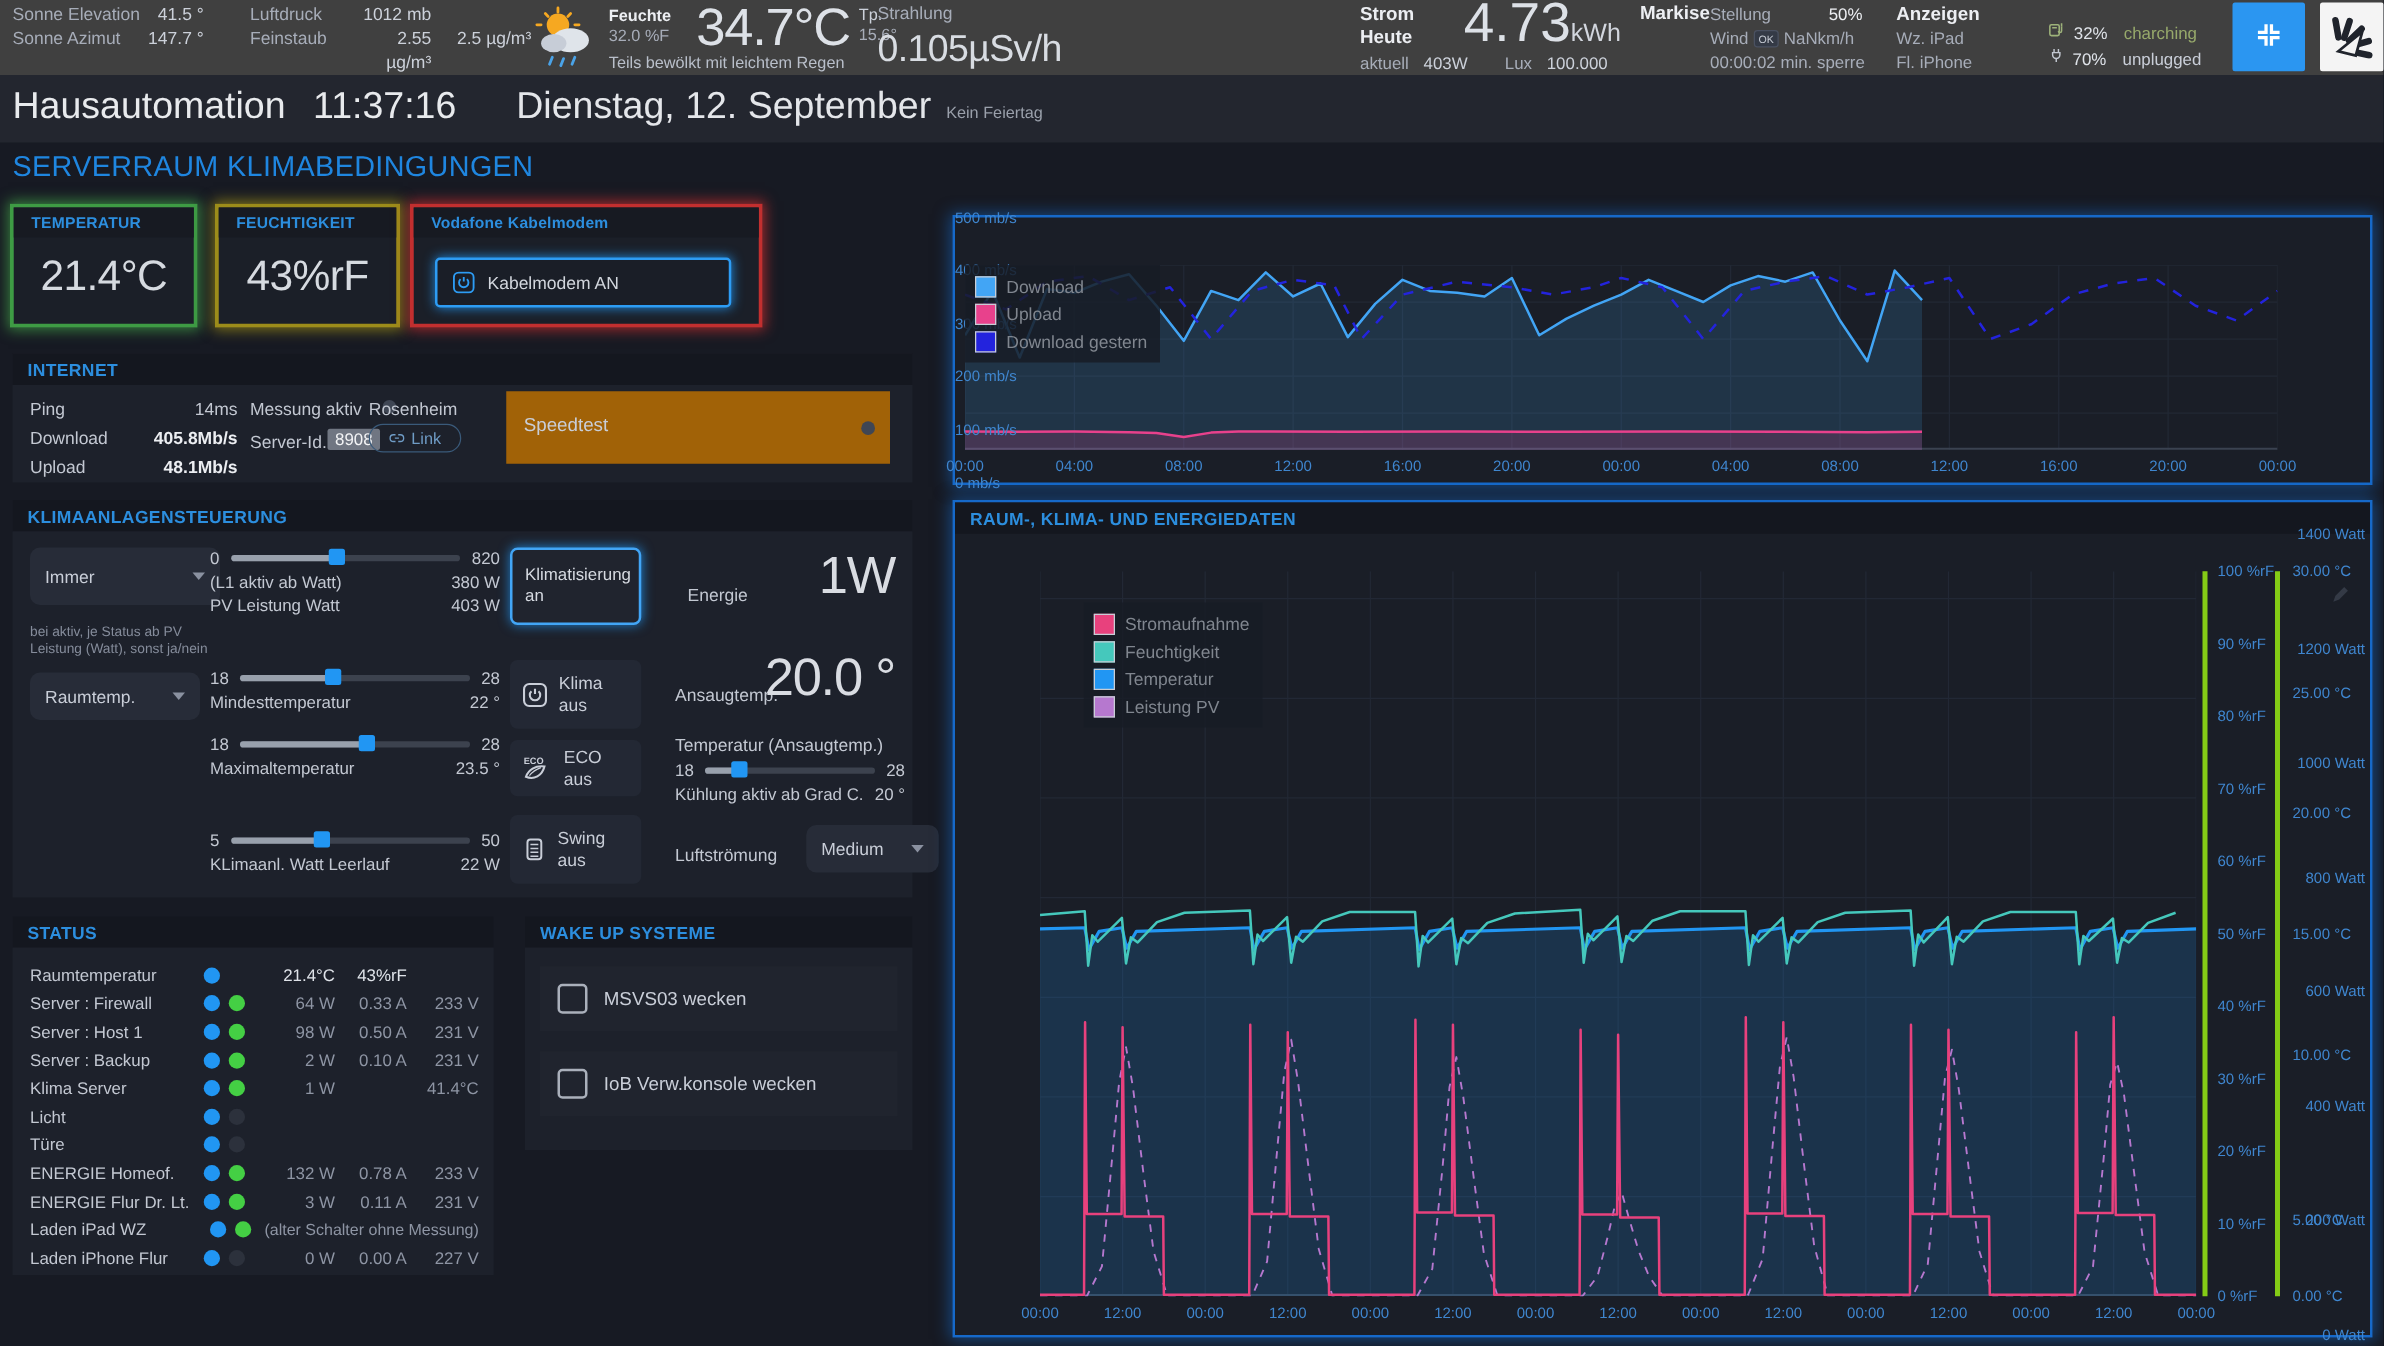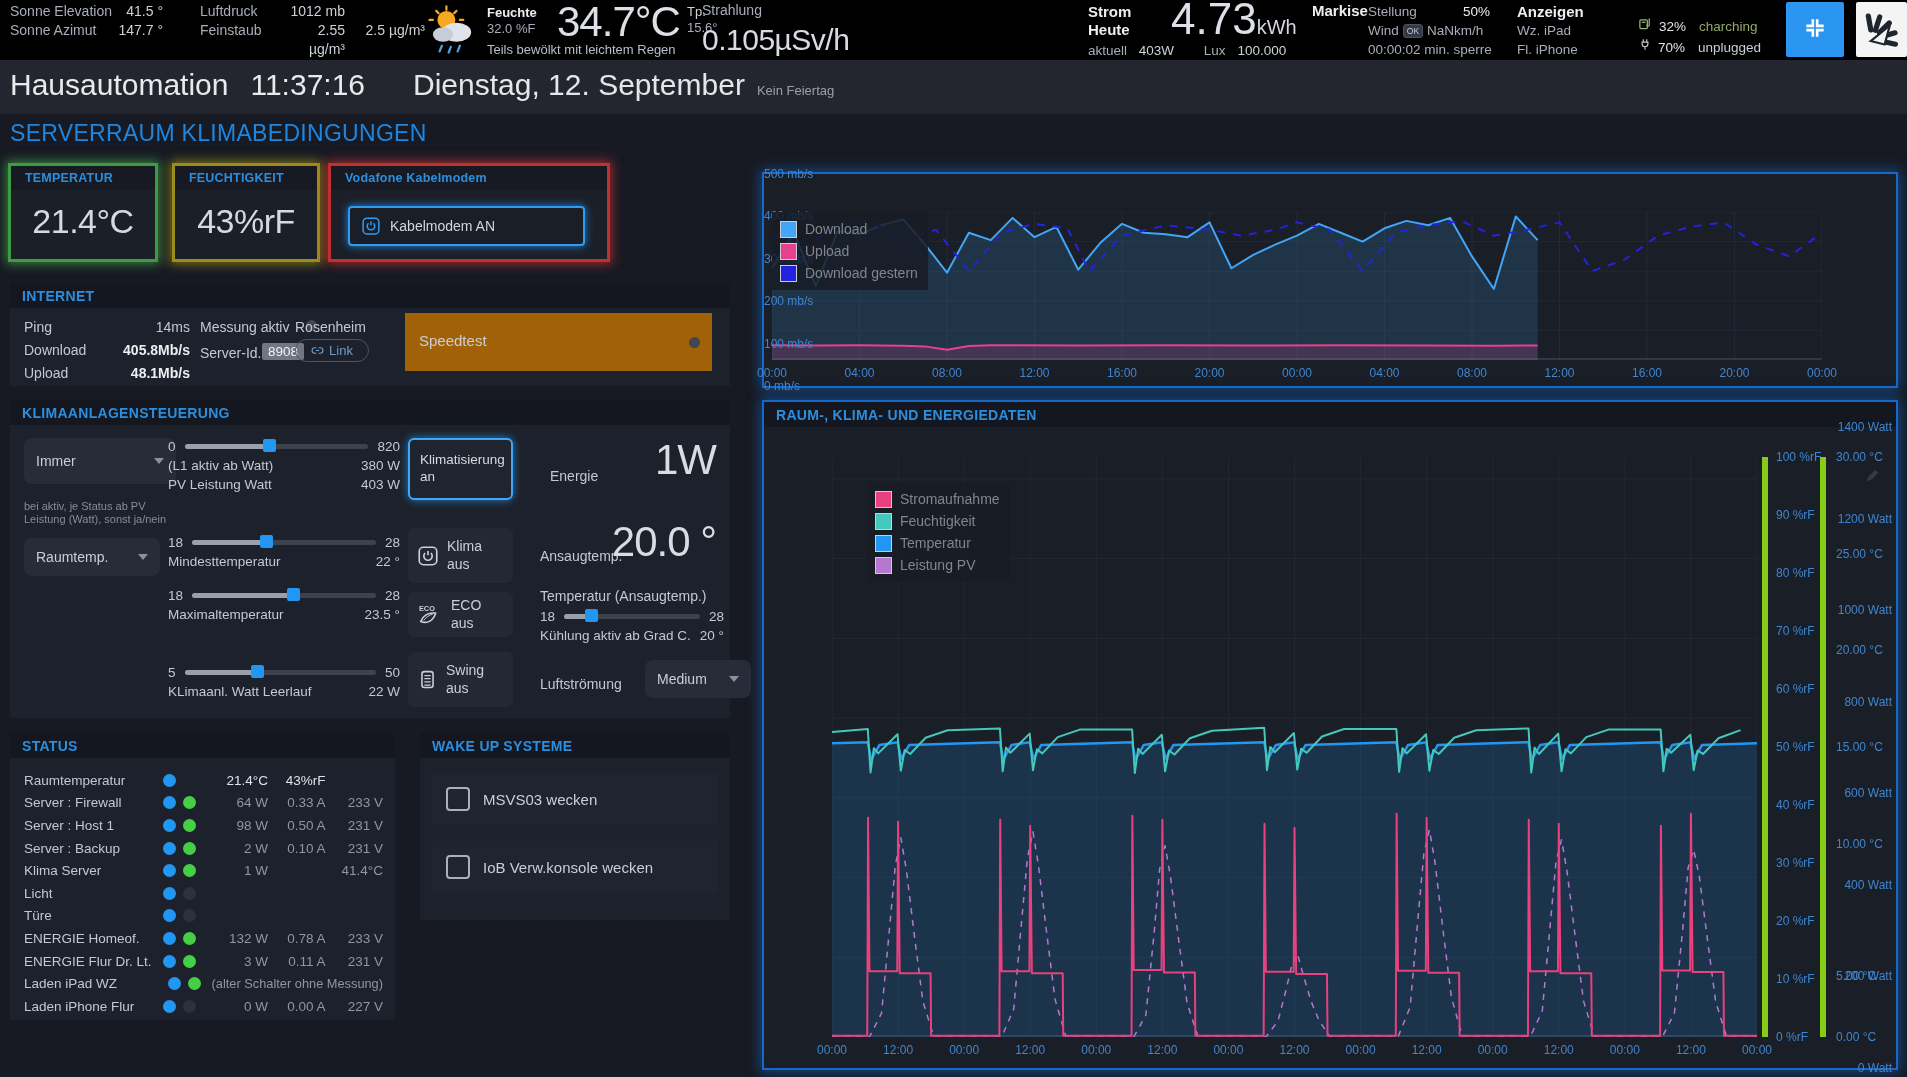--- a/index.html
+++ b/index.html
@@ -1,19 +1,19 @@
 <!DOCTYPE html>
 <html><head>
 <meta charset="utf-8">
 <style>
 html,body{margin:0;padding:0;background:#0f1219;}
 #root{position:relative;width:1907px;height:1077px;background:#171a23;overflow:hidden;
  font-family:"Liberation Sans",sans-serif;color:#c3c8d2;}
 
-#topbar{position:absolute;left:0;top:0;width:1907px;height:60px;background:#000000;font-size:14px;}
+#topbar{position:absolute;left:0;top:0;width:1907px;height:60px;background:#404040;font-size:14px;}
 .tbrow{display:flex;align-items:baseline;line-height:19px;}
 .lbl{color:#a7adb9}.val{color:#ccd1da}.bold{font-weight:bold;color:#eceef2}
 #tb-sun{position:absolute;left:10px;top:2px;}
 .w1{width:105px}.v1{width:48px;text-align:right}.l2{width:80px;margin-left:37px}.v2{width:65px;text-align:right}.v3{width:80px;text-align:right}
 #tb-weather{position:absolute;left:425px;top:2px;width:330px;height:56px;}
 #tb-weather .wcol{position:absolute;left:62px;top:3px;font-size:13px;line-height:16px;}
 #bigtemp{position:absolute;left:132px;top:-4px;font-size:42px;font-weight:300;color:#dde1e7;letter-spacing:-1px;}
 #tpcol{position:absolute;left:262px;top:2px;font-size:13px;line-height:16px;}
 #cond{position:absolute;left:62px;top:40px;font-size:13px;color:#b9bfca;white-space:nowrap;}
 #tb-strahlung{position:absolute;left:702px;top:2px;}
@@ -100,21 +100,21 @@
 .bar{position:absolute;height:13px;background:#90959c;border-radius:6px;}
 
 .plot{position:absolute;}
 .legend{position:absolute;z-index:5;background:rgba(24,28,38,.85);padding:6px 10px 6px 8px;}
 .lg-item{display:flex;align-items:center;gap:8px;height:22px;}
 .lg-sw{width:15px;height:15px;border:1px solid #c8cdd6;flex:none;}
 .lg-txt{font-size:14px;color:#80868f;white-space:nowrap;}
 .ylabels span{position:absolute;transform:translateY(-50%);font-size:12px;color:#3f86cf;white-space:nowrap;}
 .xlabels{position:absolute;}
 .xlabels span{position:absolute;transform:translateX(-50%);font-size:12px;color:#3f86cf;white-space:nowrap;}
-.axcol{position:absolute;border-left:6px solid #84cc16;}
+.axcol{position:absolute;border-left:4px solid #84cc16;}
 #speed-plot{left:8px;top:38px;width:1050px;height:148px;}
 #speed-y{left:1064px;top:38px;width:66px;height:148px;}
 #speed-x{left:8px;top:192px;width:1050px;height:14px;}
 #raum-plot{left:68px;top:55px;width:925px;height:580px;}
 #raum-watt{left:0px;top:55px;width:60px;height:580px;}
 #raum-watt span{right:4px;}
 #raum-rf{left:998px;top:55px;width:52px;height:580px;}
 #raum-rf span{left:8px;}
 #raum-c{left:1056px;top:55px;width:74px;height:580px;}
 #raum-c span{left:10px;}

